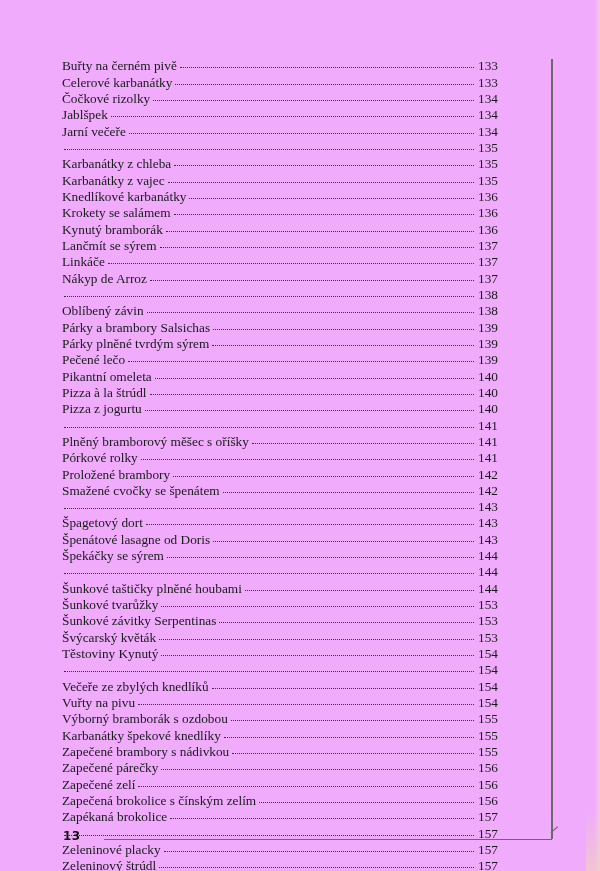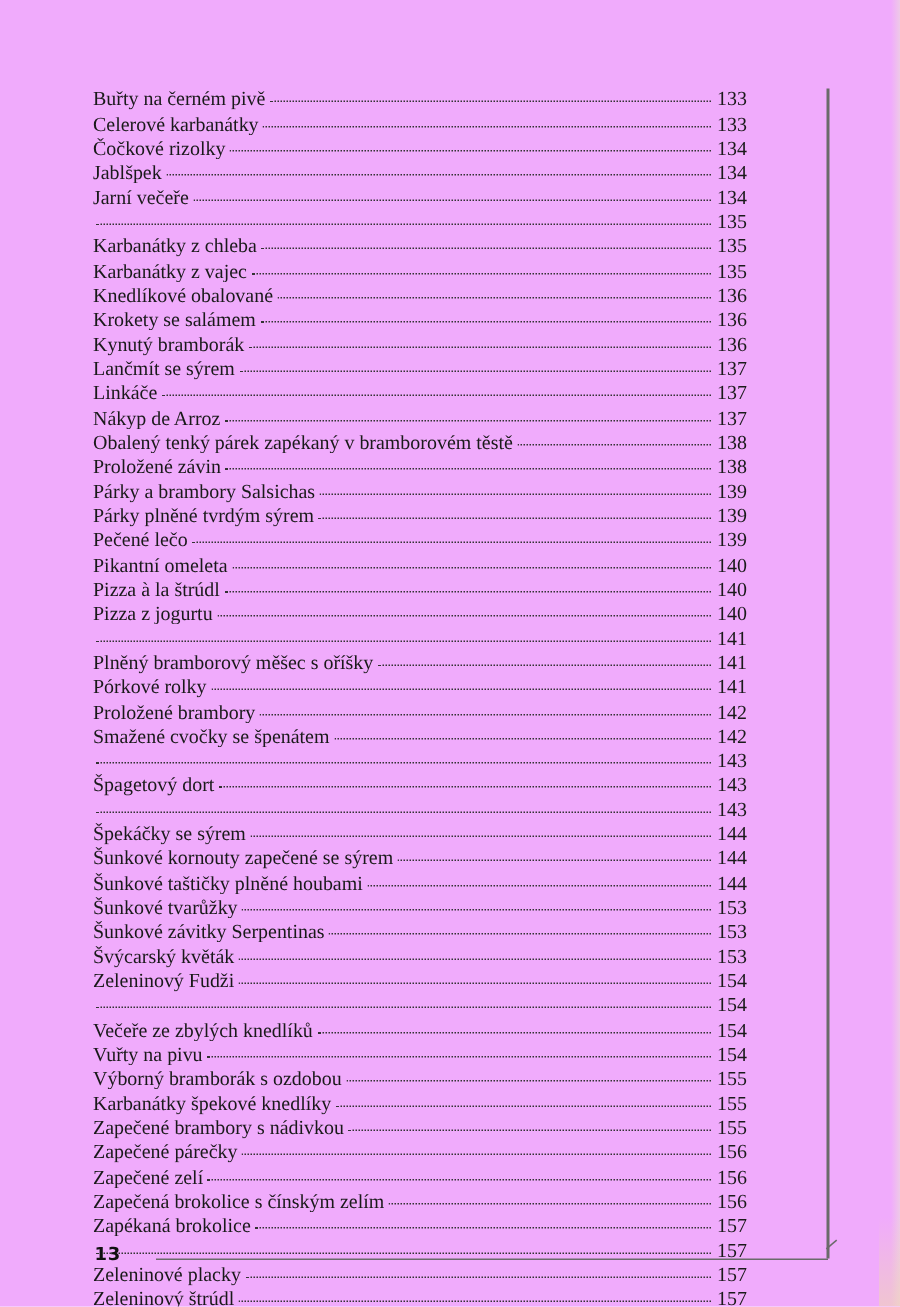--- a/index.html
+++ b/index.html
@@ -152,21 +152,21 @@
     <span class="entry-title">Karbanátky z chleba</span>
     <span class="leader"></span>
     <span class="entry-page">135</span>
   </li>
       <li class="index-row">
     <span class="entry-title">Karbanátky z vajec</span>
     <span class="leader"></span>
     <span class="entry-page">135</span>
   </li>
       <li class="index-row">
-    <span class="entry-title">Knedlíkové obalované</span>
+    <span class="entry-title">Knedlíkové karbanátky</span>
     <span class="leader"></span>
     <span class="entry-page">136</span>
   </li>
       <li class="index-row">
     <span class="entry-title">Krokety se salámem</span>
     <span class="leader"></span>
     <span class="entry-page">136</span>
   </li>
       <li class="index-row">
     <span class="entry-title">Kynutý bramborák</span>
@@ -182,26 +182,25 @@
     <span class="entry-title">Linkáče</span>
     <span class="leader"></span>
     <span class="entry-page">137</span>
   </li>
       <li class="index-row">
     <span class="entry-title">Nákyp de Arroz</span>
     <span class="leader"></span>
     <span class="entry-page">137</span>
   </li>
       <li class="index-row">
-    <span class="entry-title">Obalený tenký párek zapékaný v bramborovém těstě</span>
     <span class="leader"></span>
     <span class="entry-page">138</span>
   </li>
       <li class="index-row">
-    <span class="entry-title">Proložené závin</span>
+    <span class="entry-title">Oblíbený závin</span>
     <span class="leader"></span>
     <span class="entry-page">138</span>
   </li>
       <li class="index-row">
     <span class="entry-title">Párky a brambory Salsichas</span>
     <span class="leader"></span>
     <span class="entry-page">139</span>
   </li>
       <li class="index-row">
     <span class="entry-title">Párky plněné tvrdým sýrem</span>
@@ -255,30 +254,30 @@
       <li class="index-row">
     <span class="leader"></span>
     <span class="entry-page">143</span>
   </li>
       <li class="index-row">
     <span class="entry-title">Špagetový dort</span>
     <span class="leader"></span>
     <span class="entry-page">143</span>
   </li>
       <li class="index-row">
+    <span class="entry-title">Špenátové lasagne od Doris</span>
     <span class="leader"></span>
     <span class="entry-page">143</span>
   </li>
       <li class="index-row">
     <span class="entry-title">Špekáčky se sýrem</span>
     <span class="leader"></span>
     <span class="entry-page">144</span>
   </li>
       <li class="index-row">
-    <span class="entry-title">Šunkové kornouty zapečené se sýrem</span>
     <span class="leader"></span>
     <span class="entry-page">144</span>
   </li>
       <li class="index-row">
     <span class="entry-title">Šunkové taštičky plněné houbami</span>
     <span class="leader"></span>
     <span class="entry-page">144</span>
   </li>
       <li class="index-row">
     <span class="entry-title">Šunkové tvarůžky</span>
@@ -289,21 +288,21 @@
     <span class="entry-title">Šunkové závitky Serpentinas</span>
     <span class="leader"></span>
     <span class="entry-page">153</span>
   </li>
       <li class="index-row">
     <span class="entry-title">Švýcarský květák</span>
     <span class="leader"></span>
     <span class="entry-page">153</span>
   </li>
       <li class="index-row">
-    <span class="entry-title">Zeleninový Fudži</span>
+    <span class="entry-title">Těstoviny Kynutý</span>
     <span class="leader"></span>
     <span class="entry-page">154</span>
   </li>
       <li class="index-row">
     <span class="leader"></span>
     <span class="entry-page">154</span>
   </li>
       <li class="index-row">
     <span class="entry-title">Večeře ze zbylých knedlíků</span>
     <span class="leader"></span>

